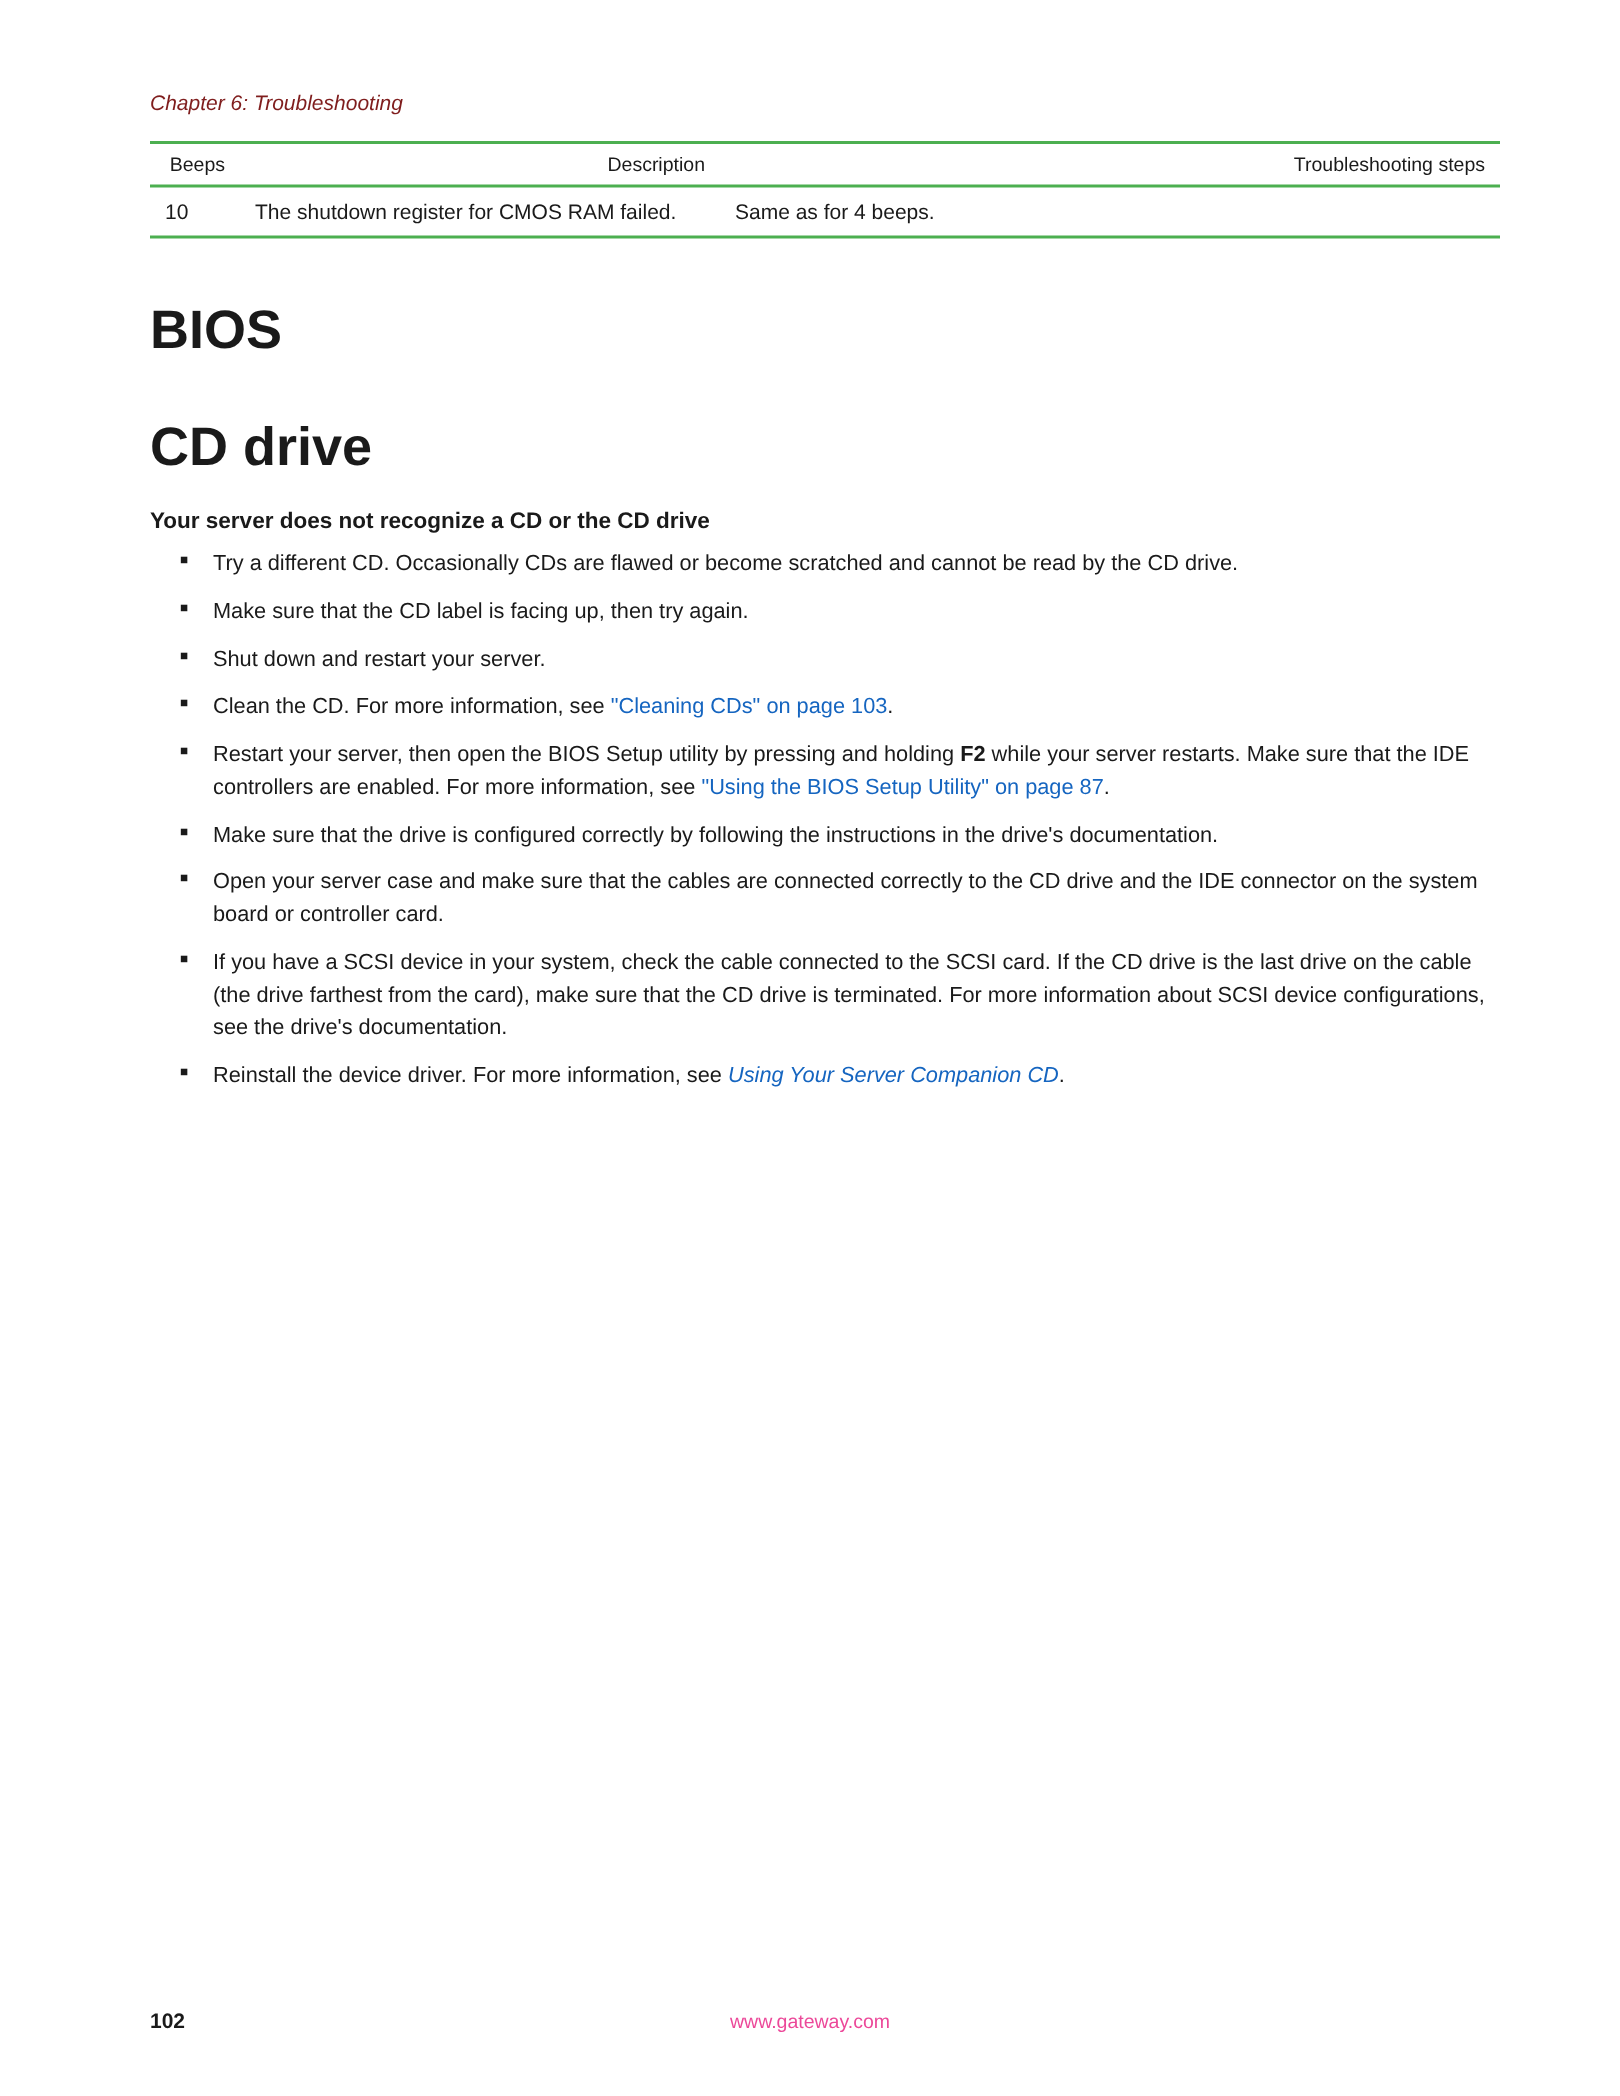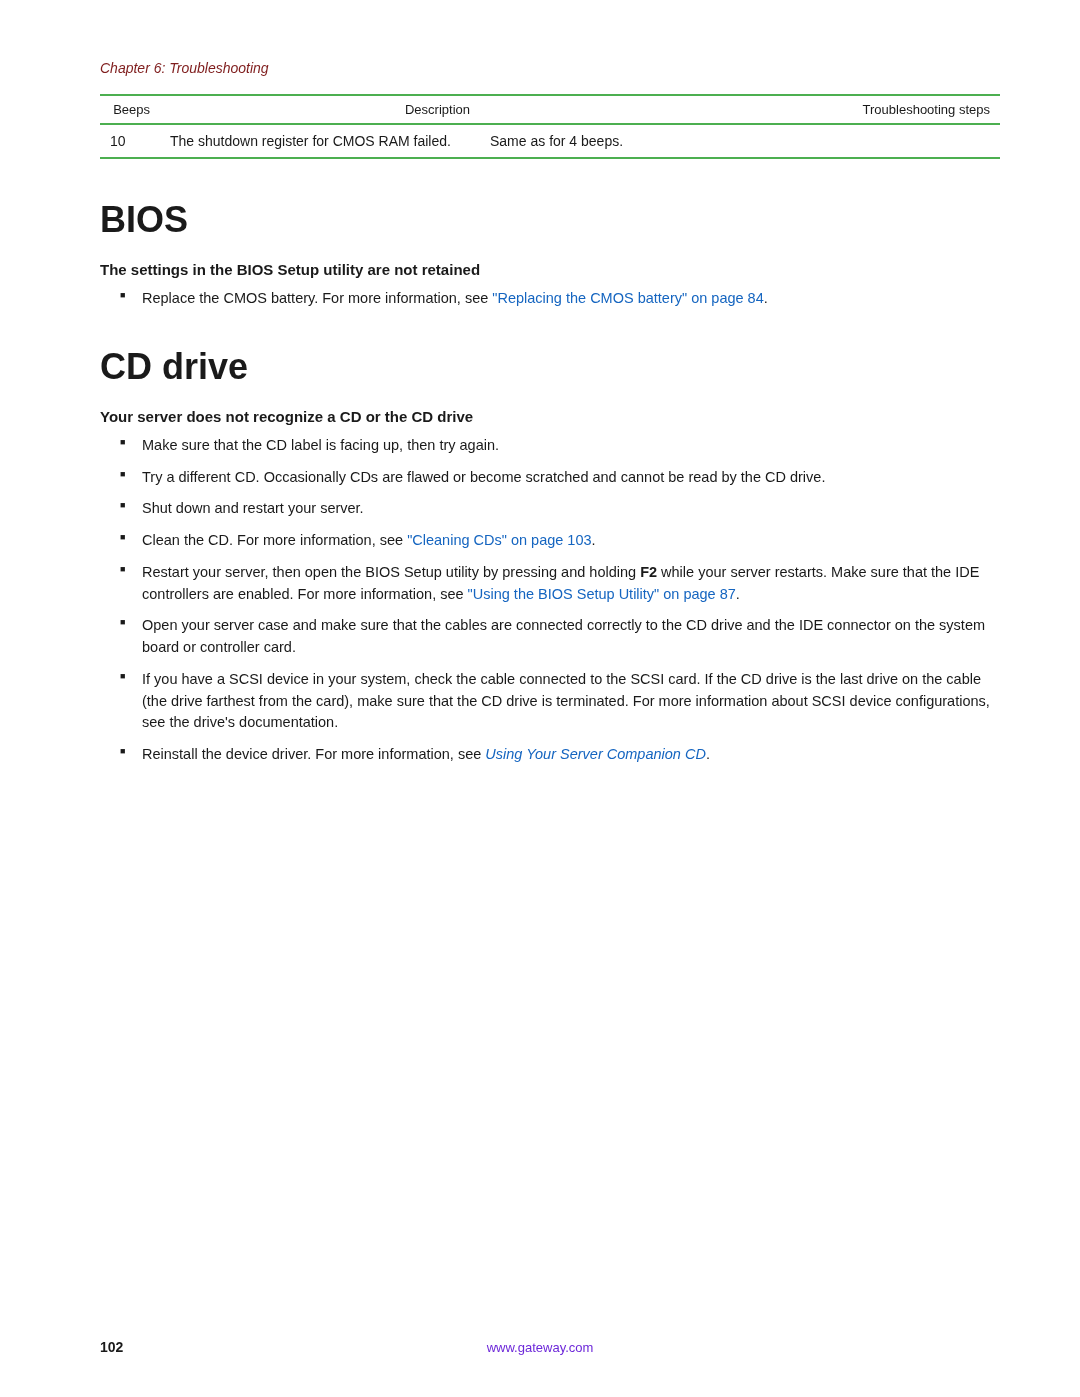--- a/index.html
+++ b/index.html
@@ -130,21 +130,21 @@
 
     .footer-page {
       font-weight: bold;
       font-family: Arial, sans-serif;
       font-size: 14px;
       position: absolute;
       left: 100px;
     }
 
     .footer-url {
-      color: #6d28d9;
+      color: #ec4899;
       font-family: Arial, sans-serif;
       font-size: 13px;
       position: absolute;
       left: 50%;
       transform: translateX(-50%);
     }
 
     strong {
       font-weight: bold;
     }
@@ -166,49 +166,44 @@
   <tr>
         <td>10</td>
         <td>The shutdown register for CMOS RAM failed.</td>
         <td>Same as for 4 beeps.</td>
       </tr>
     </tbody>
 </table>
 
 <div class="bios-section">
   <h1 class="section-title">BIOS</h1>
-  <div>
-    <p class="subsection-title">The settings in the BIOS Setup utility are not retained</p>
-    <ul class="bullet-list">
-      <li>
-        <span>Replace the CMOS battery. For more information, see </span><a href="#" class="link">"Replacing the CMOS battery" on page 84</a><span>.</span>
-      </li>
-    </ul>
-  </div>
 </div>
 
 <div class="cd-drive-section">
   <h1 class="section-title">CD drive</h1>
   <div>
     <p class="subsection-title">Your server does not recognize a CD or the CD drive</p>
     <ul class="bullet-list">
       <li>
+        <span>Try a different CD. Occasionally CDs are flawed or become scratched and cannot be read by the CD drive.</span>
+      </li>
+      <li>
         <span>Make sure that the CD label is facing up, then try again.</span>
       </li>
       <li>
-        <span>Try a different CD. Occasionally CDs are flawed or become scratched and cannot be read by the CD drive.</span>
-      </li>
-      <li>
         <span>Shut down and restart your server.</span>
       </li>
       <li>
         <span>Clean the CD. For more information, see </span><a href="#" class="link">"Cleaning CDs" on page 103</a><span>.</span>
       </li>
       <li>
         <span>Restart your server, then open the BIOS Setup utility by pressing and holding <strong>F2</strong> while your server restarts. Make sure that the IDE controllers are enabled. For more information, see </span><a href="#" class="link">"Using the BIOS Setup Utility" on page 87</a><span>.</span>
+      </li>
+      <li>
+        <span>Make sure that the drive is configured correctly by following the instructions in the drive's documentation.</span>
       </li>
       <li>
         <span>Open your server case and make sure that the cables are connected correctly to the CD drive and the IDE connector on the system board or controller card.</span>
       </li>
       <li>
         <span>If you have a SCSI device in your system, check the cable connected to the SCSI card. If the CD drive is the last drive on the cable (the drive farthest from the card), make sure that the CD drive is terminated. For more information about SCSI device configurations, see the drive's documentation.</span>
       </li>
       <li>
         <span>Reinstall the device driver. For more information, see </span><a href="#" class="link"><em>Using Your Server Companion CD</em></a><span>.</span>
       </li>

